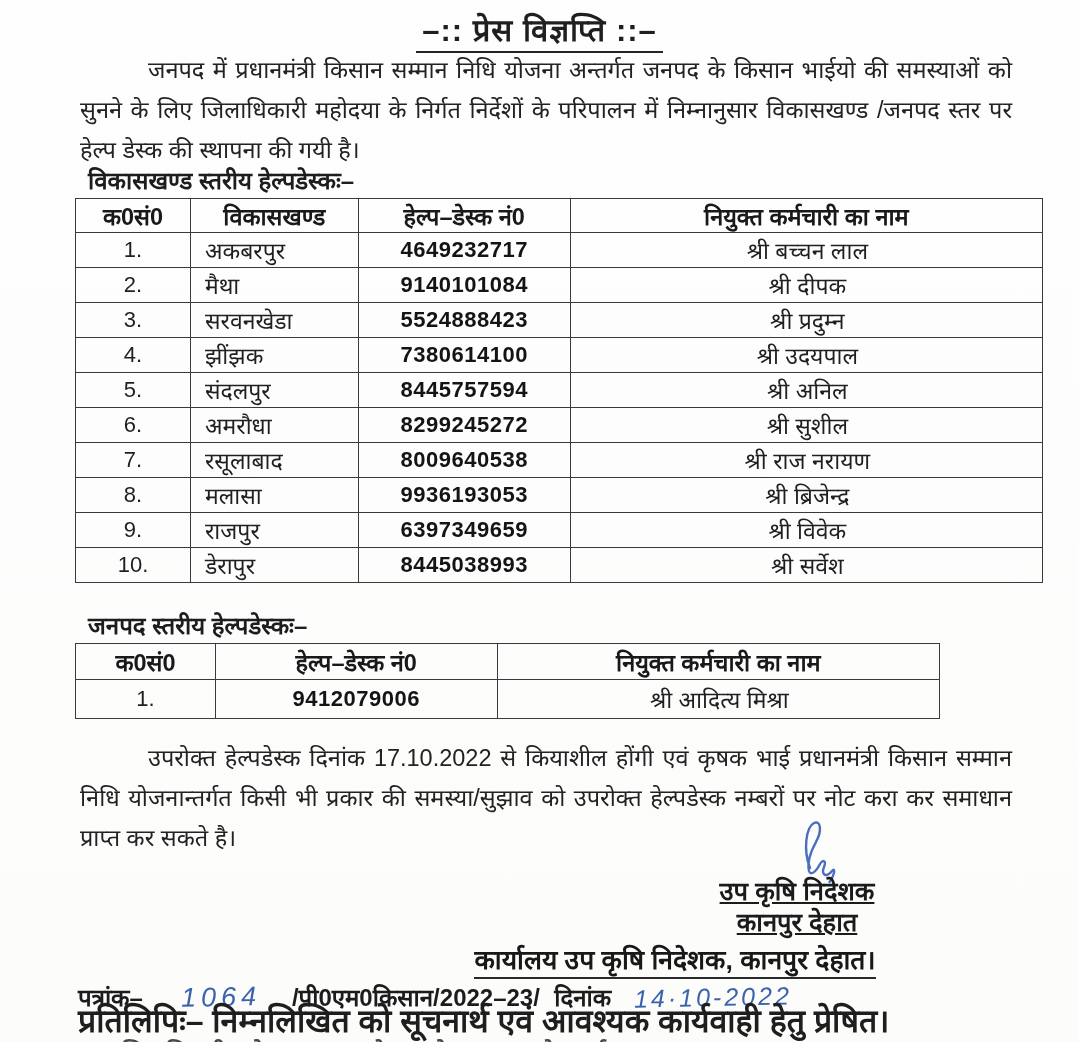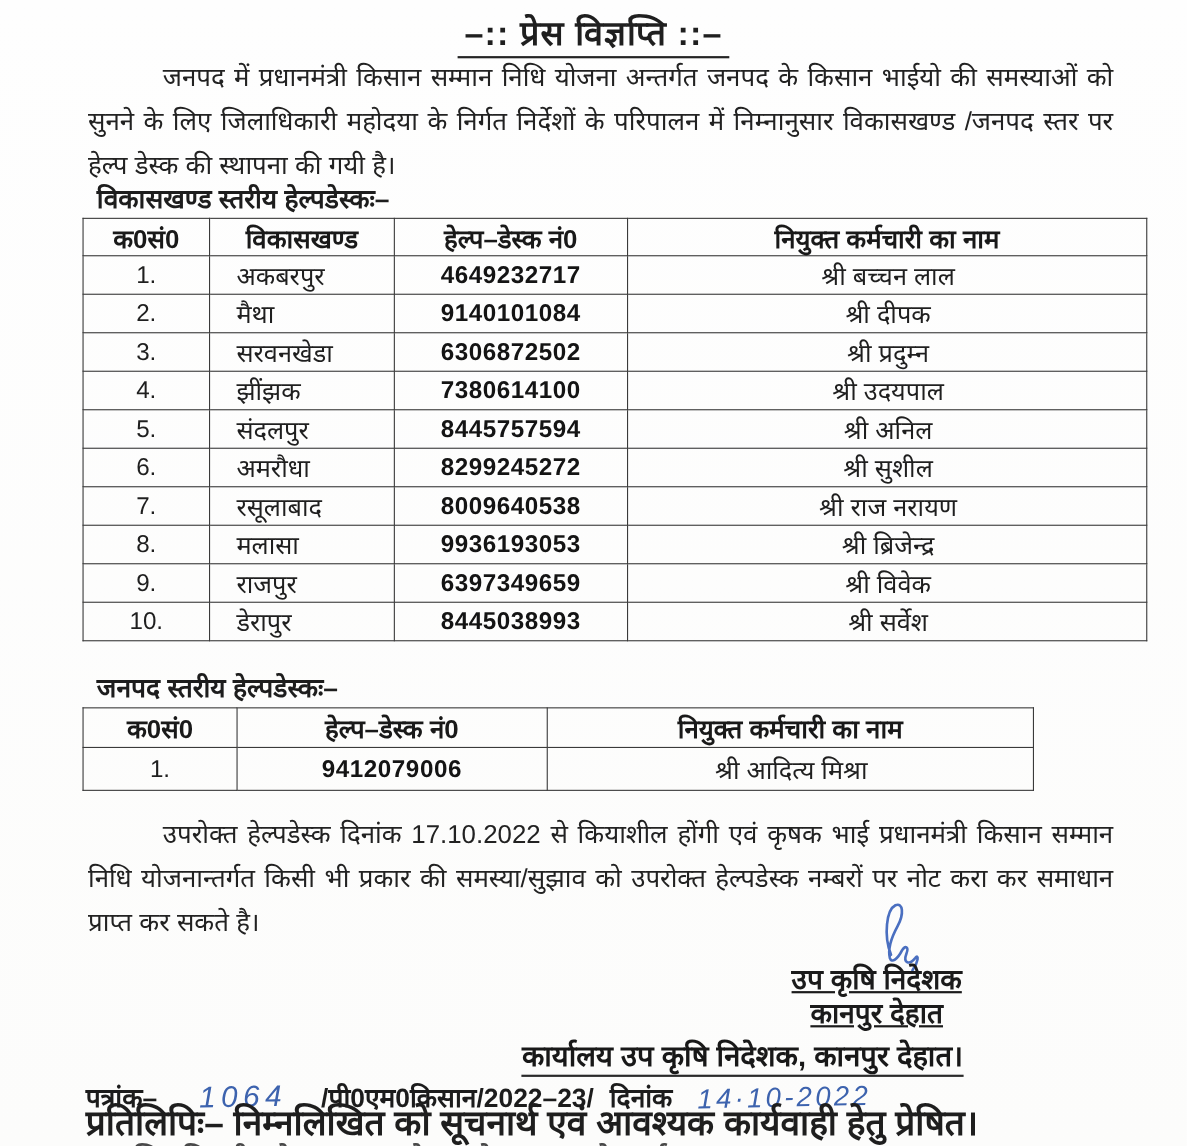--- a/index.html
+++ b/index.html
@@ -32,21 +32,21 @@
   .sec-heading.second { top:608px; }
   table { border-collapse:collapse; position:absolute; background:transparent; }
   .tbl-block { top:198px; left:75px; width:968px; }
   .tbl-district { top:643px; left:75px; width:865px; }
   th, td { border:1.6px solid #3a3a3a; padding:0 8px; }
   th { font-size:23.5px; font-weight:bold; text-align:center; height:34px; color:#191919; }
   .tbl-block td { height:35px; }
   .tbl-district th { height:36px; }
   .tbl-district td { height:39px; }
   td.sno { text-align:center; font-size:22px; width:115px; }
-  td.block { text-align:left; font-size:23px; padding-left:24px; }
+  td.block { text-align:left; font-size:23px; padding-left:14px; }
   td.phone { text-align:center; font-size:22px; font-weight:bold; letter-spacing:.5px; color:#141414; }
   td.name { text-align:center; font-size:23px; padding-left:10px; }
   .tbl-block .col-sno{width:115px;} .tbl-block .col-block{width:168px;}
   .tbl-block .col-phone{width:212px;} .tbl-block .col-name{width:473px;}
   .tbl-district .col-sno{width:140px;} .tbl-district .col-phone{width:282px;}
   .tbl-district .col-name{width:443px;}
   .sign-wrap { position:absolute; top:876px; left:672px; width:250px; text-align:center; }
   .sign-line { font-size:25.5px; font-weight:bold; line-height:31px; color:#1b1b1b;text-decoration:underline; }
   .signature-svg { position:absolute; top:818px; left:788px; }
   .office-line {
@@ -109,21 +109,21 @@
       </tr>
       <tr>
         <td class="sno">2.</td>
         <td class="block">मैथा</td>
         <td class="phone">9140101084</td>
         <td class="name">श्री दीपक</td>
       </tr>
       <tr>
         <td class="sno">3.</td>
         <td class="block">सरवनखेडा</td>
-        <td class="phone">6306872502</td>
+        <td class="phone">5524888423</td>
         <td class="name">श्री प्रदुम्न</td>
       </tr>
       <tr>
         <td class="sno">4.</td>
         <td class="block">झींझक</td>
         <td class="phone">7380614100</td>
         <td class="name">श्री उदयपाल</td>
       </tr>
       <tr>
         <td class="sno">5.</td>

